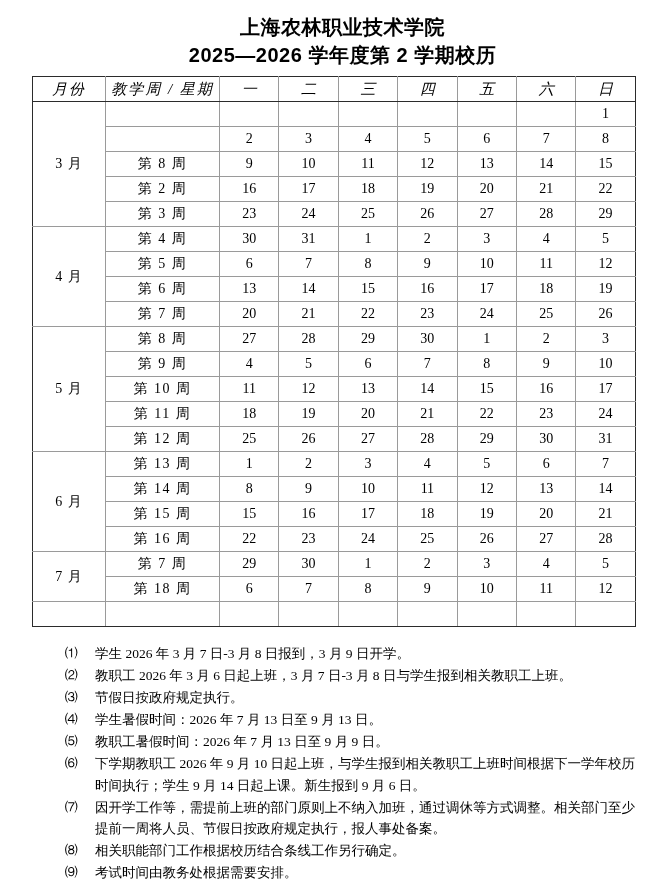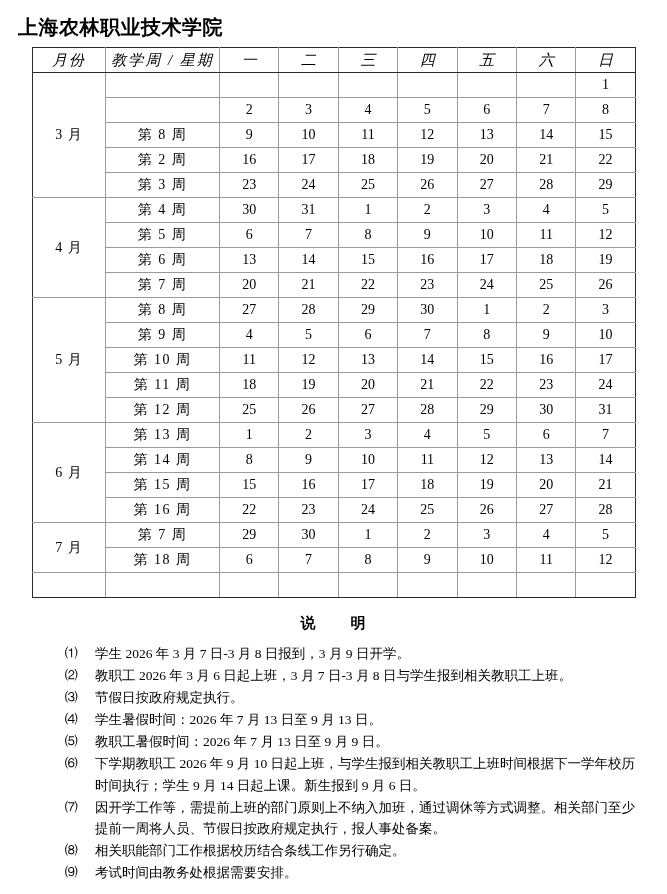--- a/index.html
+++ b/index.html
@@ -17,20 +17,21 @@
   .page {
     position: relative;
     width: 667px;
     height: 894px;
     box-sizing: border-box;
   }
 
   
   .title-block {
     padding-top: 14px;
+    text-align: center;
     padding-left: 18px;
   }
   .title-line1 {
     font-family: "Liberation Sans", "DejaVu Sans", sans-serif;
     font-size: 20px;
     font-weight: bold;
     line-height: 27px;
     letter-spacing: 0.5px;
   }
   .title-line2 {
@@ -142,20 +143,21 @@
     display: block;
   }
 </style>
 </head>
 <body>
 
 <div class="page">
 
   <div class="title-block">
     <div class="title-line1">上海农林职业技术学院</div>
+    <div class="title-line2">2025—2026 学年度第 2 学期校历</div>
   </div>
 
   <div class="cal-wrap">
     <table class="cal">
       <colgroup>
         <col class="c-month">
         <col class="c-week">
         <col class="c-day">
           <col class="c-day">
           <col class="c-day">
@@ -392,23 +394,20 @@
             <td class="day-cell"></td>
             <td class="day-cell"></td>
             <td class="day-cell"></td>
             <td class="day-cell"></td>
           </tr>
         </tbody>
     </table>
   </div>
 
   <div class="notes">
-    <div class="notes-heading">
-      <span>说</span><span class="gap"></span><span>明</span>
-    </div>
     <ol class="note-list" id="note-list">
         <li>
           <span class="marker">⑴</span>
           <span class="note-text">学生 2026 年 3 月 7 日-3 月 8 日报到，3 月 9 日开学。</span>
         </li>
         <li>
           <span class="marker">⑵</span>
           <span class="note-text">教职工 2026 年 3 月 6 日起上班，3 月 7 日-3 月 8 日与学生报到相关教职工上班。</span>
         </li>
         <li>

